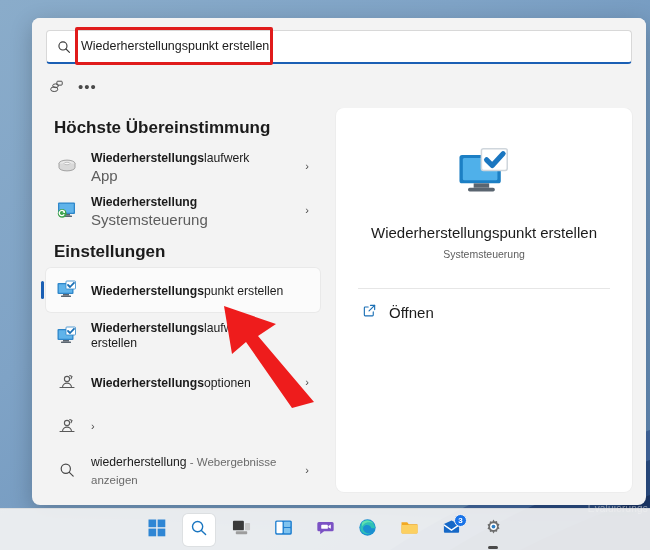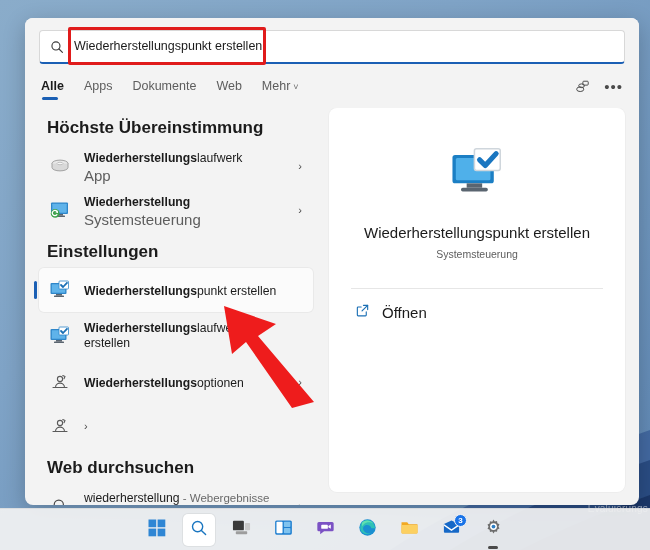--- a/index.html
+++ b/index.html
@@ -25,21 +25,21 @@
     right: 2px; bottom: 36px;
     font-size: 10px;
     color: rgba(255,255,255,0.55);
     letter-spacing: 0.2px;
     white-space: nowrap;
   }
 
   
   .search-panel {
     position: absolute;
-    left: 25px; top: 18px;
+    left: 32px; top: 18px;
     width: 614px; height: 487px;
     background: #f3f3f3;
     border-radius: 8px;
     box-shadow: 0 6px 22px rgba(0,0,0,0.22);
     overflow: hidden;
     display: flex;
     flex-direction: column;
   }
 
   
@@ -260,27 +260,20 @@
           <line x1="10.3" y1="10.3" x2="14.2" y2="14.2" stroke-linecap="round"></line>
         </svg>
       </span>
       <span class="search-value">Wiederherstellungspunkt erstellen</span>
         <span class="caret"></span>
       <div class="red-box"></div>
     </div>
   </div>
 
   <div class="tabs-row">
-    <div class="tabs">
-      <div class="tab active"><span>Alle</span></div>
-      <div class="tab"><span>Apps</span></div>
-      <div class="tab"><span>Dokumente</span></div>
-      <div class="tab"><span>Web</span></div>
-      <div class="tab"><span>Mehr</span><span class="chev">˅</span></div>
-    </div>
     <div class="tabs-actions">
       <span class="tab-icon">
         <svg width="16" height="16" viewBox="0 0 18 18" fill="none" stroke="currentColor" stroke-width="1.1">
           <ellipse cx="7" cy="11.5" rx="4" ry="2.6"></ellipse>
           <ellipse cx="8.5" cy="7.6" rx="3.2" ry="2.1"></ellipse>
           <rect x="10" y="2.5" width="6" height="4.4" rx="1"></rect>
         </svg>
       </span>
       <span class="dots">•••</span>
     </div>
@@ -380,21 +373,20 @@
           <svg width="20" height="20" viewBox="0 0 20 20" fill="none" stroke="#5a5a5a" stroke-width="1.1">
             <path d="M3 15.5 h14" stroke-linecap="round"></path>
             <path d="M5.5 15.5 c0 -2.6 2 -4.4 4.5 -4.4 c2.5 0 4.5 1.8 4.5 4.4"></path>
             <circle cx="10" cy="7" r="2.6"></circle>
             <path d="M12.8 3.6 l2.2 1 l-1 2.2" stroke-linecap="round" stroke-linejoin="round"></path>
           </svg>
         </span>
         <span class="res-chev">›</span>
       </div>
 
-      <div class="section-head">Web durchsuchen</div>
 
       <div class="res-item">
         <span class="res-icon">
           <svg width="16" height="16" viewBox="0 0 16 16" fill="none" stroke="#4a4a4a" stroke-width="1.2">
             <circle cx="6.8" cy="6.8" r="4.6"></circle>
             <line x1="10.3" y1="10.3" x2="14.2" y2="14.2" stroke-linecap="round"></line>
           </svg>
         </span>
         <span class="res-text">
           <span class="res-title"><span>wiederherstellung</span><span class="sub-web"> - Webergebnisse anzeigen</span></span>

